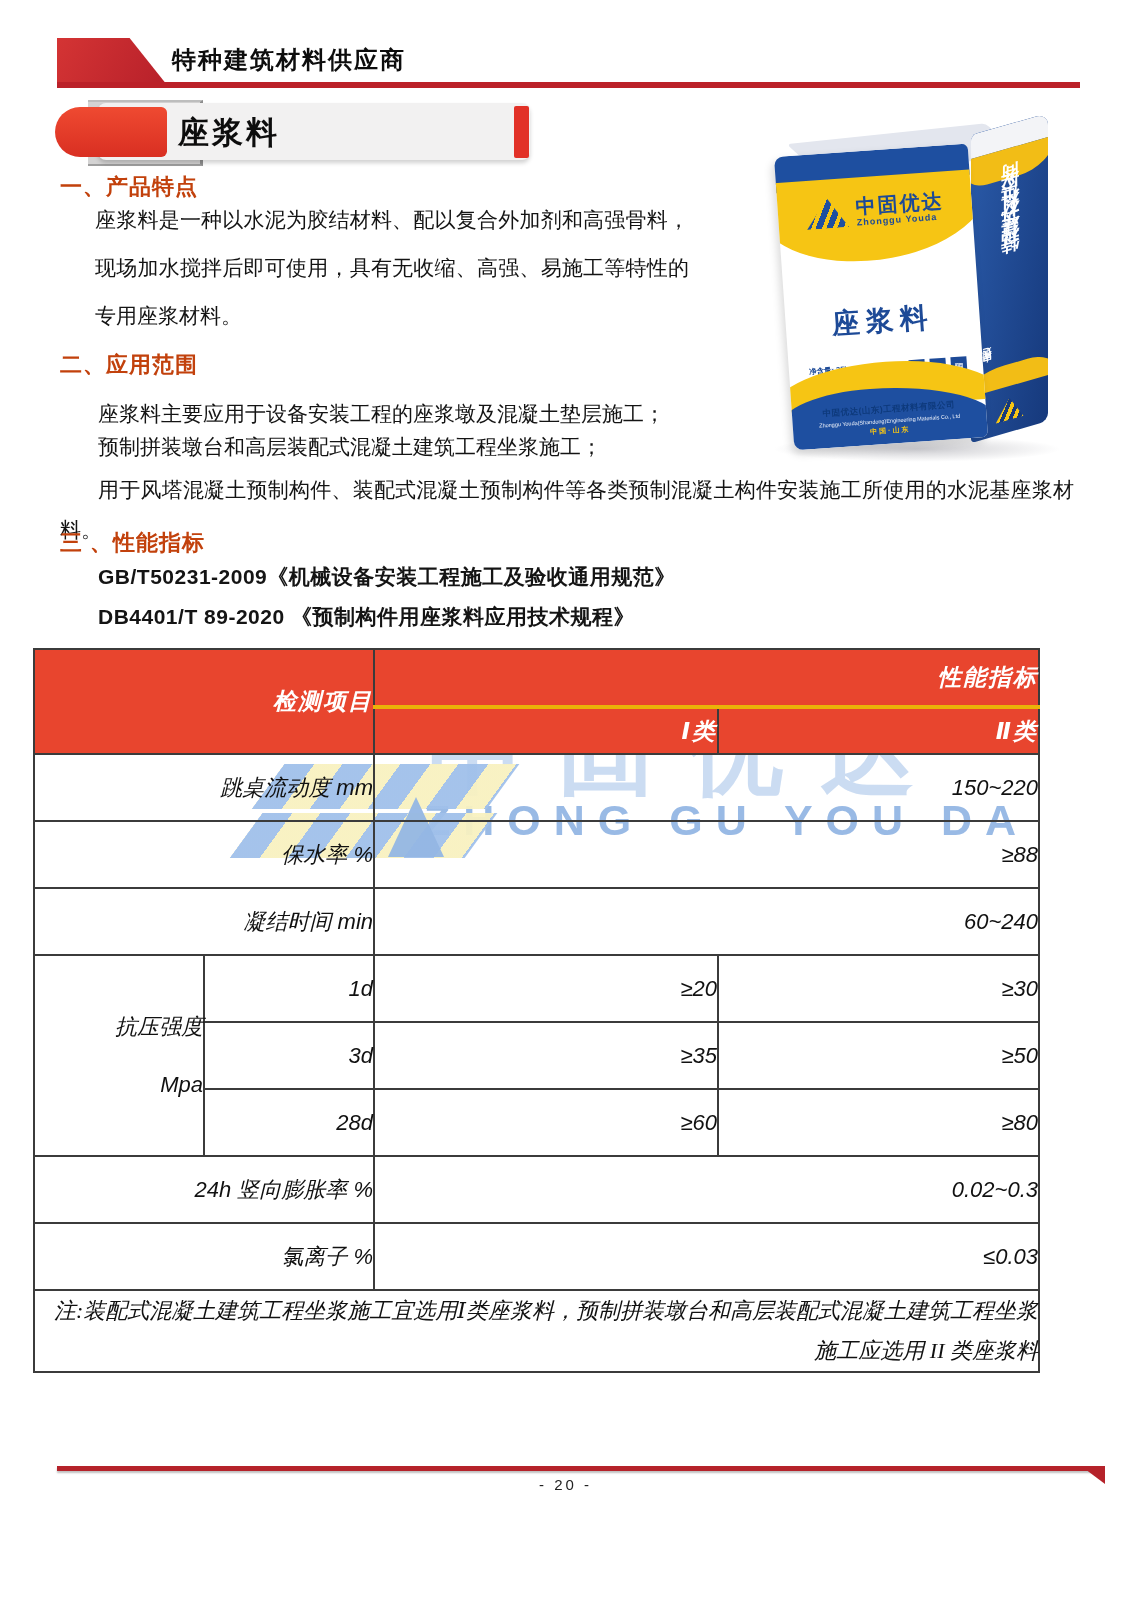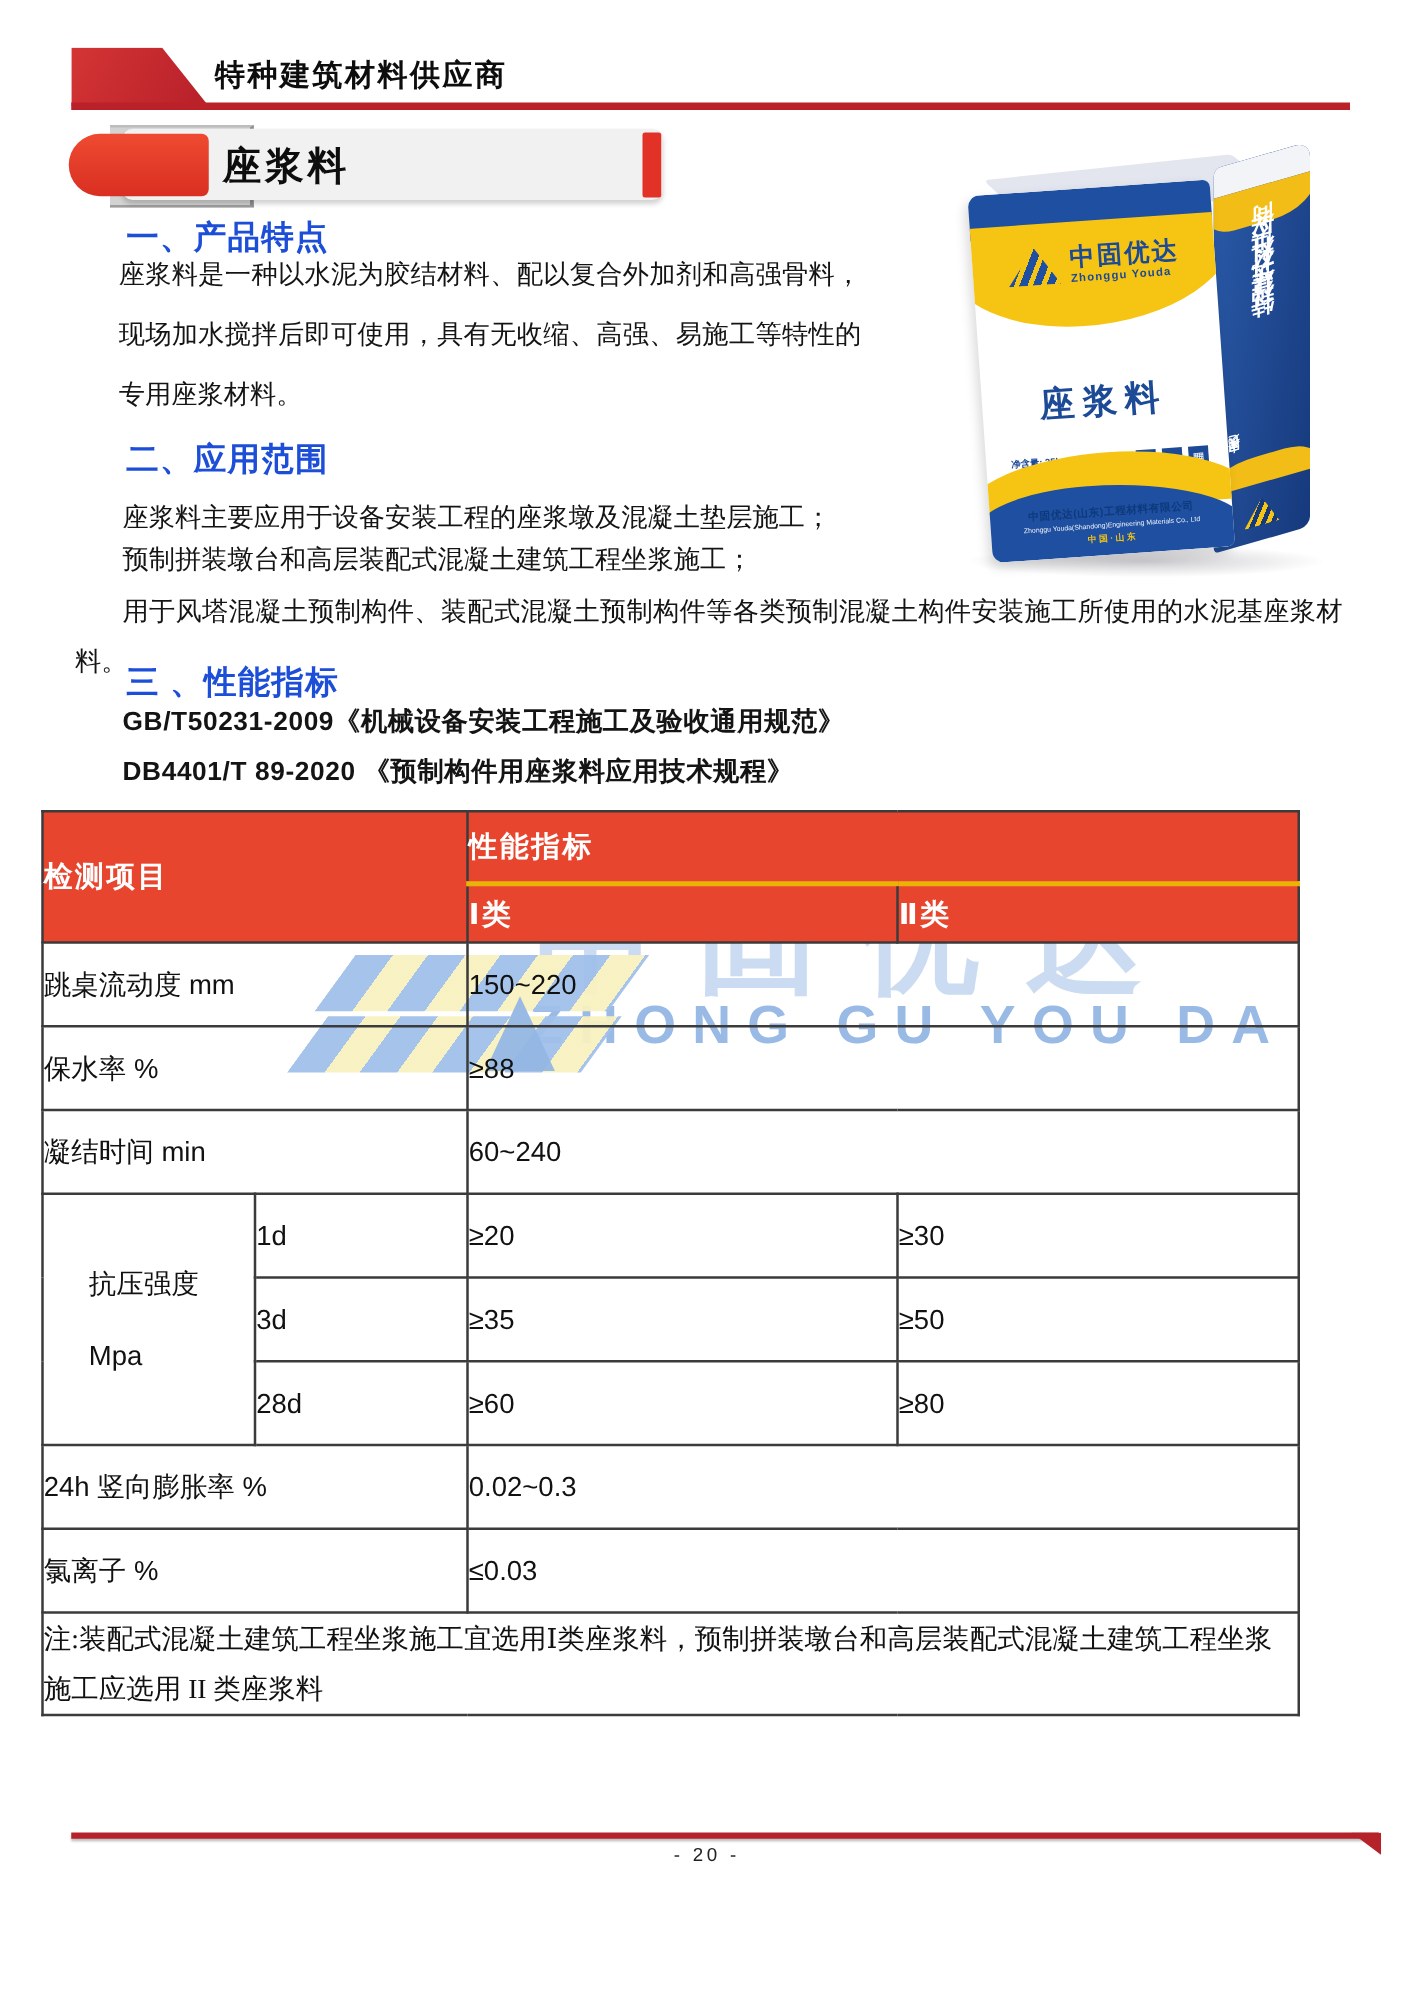--- a/index.html
+++ b/index.html
@@ -18,42 +18,42 @@
   .hdr-line{left:57px;top:82px;width:1023px;height:6px;background:#bb2129;}
 
   
   .ban-grayblock{left:88px;top:100px;width:112px;height:62px;background:#d4d3d3;border-right:3px solid #8f8f8f;border-top:2px solid #bdbdbd;border-bottom:2px solid #9e9e9e;}
   .ban-bar{left:98px;top:103px;width:432px;height:57px;background:#f2f1f1;border-radius:8px;box-shadow:0 3px 4px rgba(0,0,0,.18);}
   .ban-capsule{left:55px;top:107px;width:112px;height:50px;background:linear-gradient(#ef4a31,#d92f22);border-radius:26px 6px 6px 26px;}
   .ban-redbar{left:514px;top:106px;width:15px;height:52px;background:#e23127;border-radius:2px;}
   .ban-title{left:178px;top:112px;font-size:31px;font-weight:800;letter-spacing:3px;color:#0d0d0d;}
 
   
-  .sec-h{font-size:26px;font-weight:800;color:#1d4ed8;letter-spacing:1px;margin-left:41px;}
+  .sec-h{font-size:22px;font-weight:800;color:#c2410c;letter-spacing:1px;}
   .para{font-size:21px;font-weight:400;color:#141414;}
   .std{font-size:21px;font-weight:600;color:#141414;letter-spacing:.5px;}
   #feat-body{left:95px;top:196px;width:594px;line-height:48px;text-align:justify;}
   #app-p1{left:98px;top:400px;}
   #app-p2{left:98px;top:433px;}
   #app-p3{left:60px;top:470px;width:1014px;line-height:40px;text-indent:38px;text-align:justify;}
 
   
   .wm{z-index:1;}
   .wm-cn{left:428px;top:688px;font-size:96px;font-weight:700;letter-spacing:34px;color:rgba(186,208,238,.75);white-space:nowrap;}
   .wm-en{left:424px;top:796px;font-size:43px;font-weight:600;letter-spacing:13px;color:rgba(148,182,228,.95);white-space:nowrap;}
   .wm-strip{width:235px;height:45px;transform:skewX(-36deg);
     background:repeating-linear-gradient(90deg,rgba(160,192,234,.95) 0 30px,rgba(248,241,192,.95) 30px 58px);}
   .wm-strip1{left:268px;top:764px;}
   .wm-strip2{left:246px;top:813px;}
   .wm-tri{left:388px;top:797px;width:56px;height:60px;background:rgba(148,182,228,.95);clip-path:polygon(0 100%,50% 0,100% 100%);}
 
   
   .tbl-wrap{left:33px;top:648px;z-index:2;}
   table.spec{border-collapse:collapse;width:1005px;table-layout:fixed;}
-  table.spec td{border:2px solid #3b3b3b;text-align:left;vertical-align:middle;font-size:22px;color:#111;background:transparent;padding:0;}
+  table.spec td{border:2px solid #3b3b3b;text-align:right;vertical-align:middle;font-size:22px;color:#111;background:transparent;padding:0;font-style:italic;}
   table.spec td.hdr{background:#e8452e;color:#fff;font-weight:700;font-size:23px;letter-spacing:2px;}
   table.spec td.hdr-sub{border-top:4px solid #eab308;}
   tr.rh1{height:58px;} tr.rh2{height:47px;} tr.rd{height:67px;} tr.rn{height:78px;}
   .cell-strength div{line-height:30px;padding-left:36px;}
   .cell-strength .gap{height:28px;}
   td.note{ text-align:left;font-family:"Liberation Serif","DejaVu Serif",serif;
     font-size:21px;line-height:40px;padding:6px 10px 8px 3px;font-weight:400;}
 
   
   .bag{left:758px;top:110px;width:350px;height:352px;z-index:3;}

